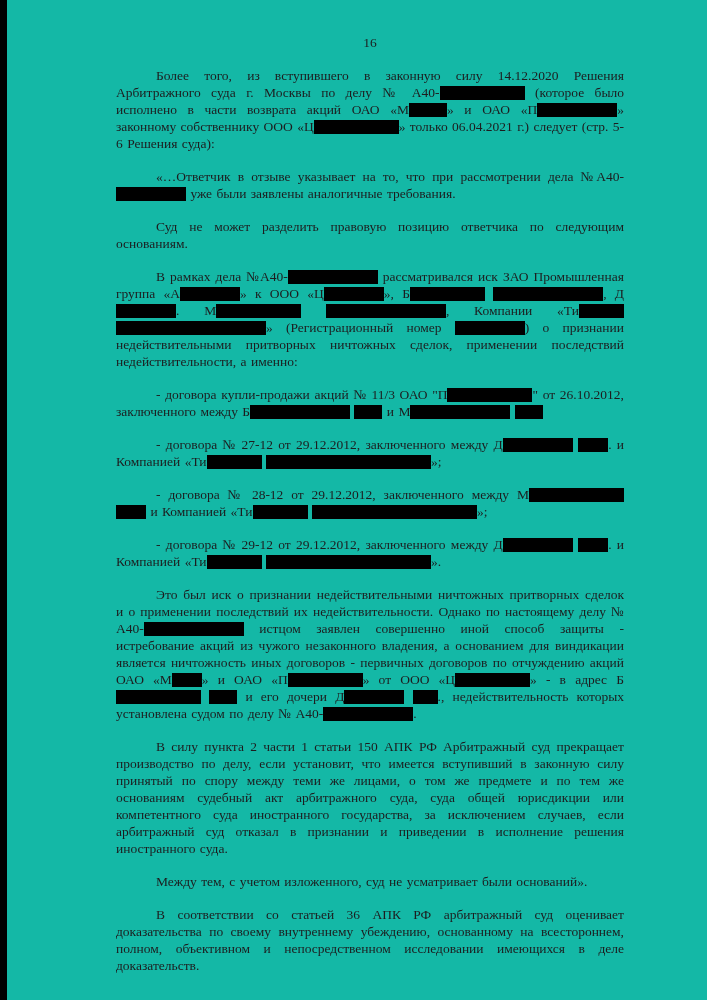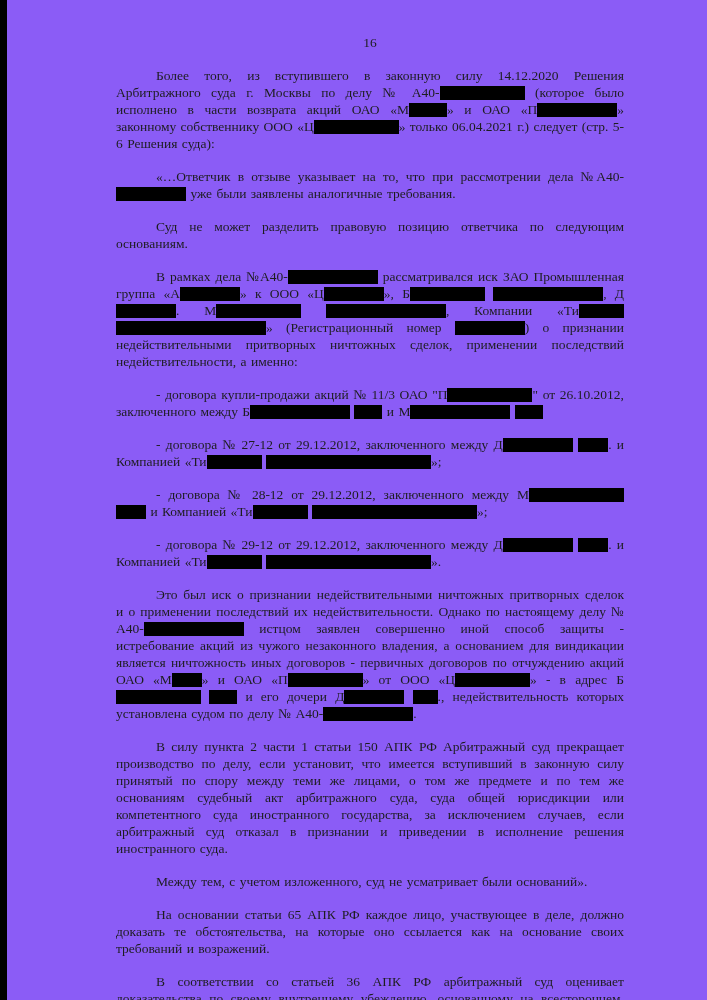--- a/index.html
+++ b/index.html
@@ -4,21 +4,21 @@
 <style>
   html, body {
     margin: 0;
     padding: 0;
     background: #ffffff;
   }
   .page {
     position: relative;
     width: 707px;
     height: 1000px;
-    background: #8b5cf6;
+    background: #14b8a6;
     overflow: hidden;
     font-family: "Liberation Serif", "DejaVu Serif", serif;
   }
   .scan-edge {
     position: absolute;
     left: 0;
     top: 0;
     width: 7px;
     height: 1000px;
     background: #000000;
@@ -63,17 +63,16 @@
         <p class="para">«…Ответчик в отзыве указывает на то, что при рассмотрении дела №А40-<span class="redaction" style="width: 70px; background: rgb(0, 0, 0);"></span> уже были заявлены аналогичные требования.</p>
         <p class="para">Суд не может разделить правовую позицию ответчика по следующим основаниям.</p>
         <p class="para">В рамках дела №А40-<span class="redaction" style="width: 90px; background: rgb(0, 0, 0);"></span> рассматривался иск ЗАО Промышленная группа «А<span class="redaction" style="width: 60px; background: rgb(0, 0, 0);"></span>» к ООО «Ц<span class="redaction" style="width: 60px; background: rgb(0, 0, 0);"></span>», Б<span class="redaction" style="width: 75px; background: rgb(0, 0, 0);"></span> <span class="redaction" style="width: 110px; background: rgb(0, 0, 0);"></span>, Д<span class="redaction" style="width: 60px; background: rgb(0, 0, 0);"></span>. М<span class="redaction" style="width: 85px; background: rgb(0, 0, 0);"></span> <span class="redaction" style="width: 120px; background: rgb(0, 0, 0);"></span>, Компании «Ти<span class="redaction" style="width: 45px; background: rgb(0, 0, 0);"></span> <span class="redaction" style="width: 150px; background: rgb(0, 0, 0);"></span>» (Регистрационный номер <span class="redaction" style="width: 70px; background: rgb(0, 0, 0);"></span>) о признании недействительными притворных ничтожных сделок, применении последствий недействительности, а именно:</p>
         <p class="para">- договора купли-продажи акций № 11/3 ОАО "П<span class="redaction" style="width: 85px; background: rgb(0, 0, 0);"></span>" от 26.10.2012, заключенного между Б<span class="redaction" style="width: 100px; background: rgb(0, 0, 0);"></span> <span class="redaction" style="width: 28px; background: rgb(0, 0, 0);"></span> и М<span class="redaction" style="width: 100px; background: rgb(0, 0, 0);"></span> <span class="redaction" style="width: 28px; background: rgb(0, 0, 0);"></span></p>
         <p class="para">- договора № 27-12 от 29.12.2012, заключенного между Д<span class="redaction" style="width: 70px; background: rgb(0, 0, 0);"></span> <span class="redaction" style="width: 30px; background: rgb(0, 0, 0);"></span>. и Компанией «Ти<span class="redaction" style="width: 55px; background: rgb(0, 0, 0);"></span> <span class="redaction" style="width: 165px; background: rgb(0, 0, 0);"></span>»;</p>
         <p class="para">- договора № 28-12 от 29.12.2012, заключенного между М<span class="redaction" style="width: 95px; background: rgb(0, 0, 0);"></span> <span class="redaction" style="width: 30px; background: rgb(0, 0, 0);"></span> и Компанией «Ти<span class="redaction" style="width: 55px; background: rgb(0, 0, 0);"></span> <span class="redaction" style="width: 165px; background: rgb(0, 0, 0);"></span>»;</p>
         <p class="para">- договора № 29-12 от 29.12.2012, заключенного между Д<span class="redaction" style="width: 70px; background: rgb(0, 0, 0);"></span> <span class="redaction" style="width: 30px; background: rgb(0, 0, 0);"></span>. и Компанией «Ти<span class="redaction" style="width: 55px; background: rgb(0, 0, 0);"></span> <span class="redaction" style="width: 165px; background: rgb(0, 0, 0);"></span>».</p>
         <p class="para">Это был иск  о признании недействительными ничтожных притворных сделок и о применении последствий их недействительности. Однако по настоящему делу № А40-<span class="redaction" style="width: 100px; background: rgb(0, 0, 0);"></span> истцом заявлен совершенно иной способ защиты -  истребование акций из чужого незаконного владения, а основанием для виндикации является ничтожность иных договоров - первичных договоров по отчуждению акций ОАО «М<span class="redaction" style="width: 30px; background: rgb(0, 0, 0);"></span>» и ОАО «П<span class="redaction" style="width: 75px; background: rgb(0, 0, 0);"></span>» от ООО «Ц<span class="redaction" style="width: 75px; background: rgb(0, 0, 0);"></span>» - в адрес Б<span class="redaction" style="width: 85px; background: rgb(0, 0, 0);"></span> <span class="redaction" style="width: 28px; background: rgb(0, 0, 0);"></span> и его дочери Д<span class="redaction" style="width: 60px; background: rgb(0, 0, 0);"></span> <span class="redaction" style="width: 25px; background: rgb(0, 0, 0);"></span>., недействительность которых установлена судом по делу № А40-<span class="redaction" style="width: 90px; background: rgb(0, 0, 0);"></span>.</p>
         <p class="para">В силу пункта 2 части 1 статьи 150 АПК РФ Арбитражный суд прекращает производство по делу, если установит, что имеется вступивший в законную силу принятый по спору между теми же лицами, о том же предмете и по тем же основаниям судебный акт арбитражного суда, суда общей юрисдикции или компетентного суда иностранного государства, за исключением случаев, если арбитражный суд отказал в признании и приведении в исполнение решения иностранного суда.</p>
         <p class="para">Между тем, с учетом изложенного, суд не усматривает были оснований».</p>
-        <p class="para">На основании статьи 65 АПК РФ каждое лицо, участвующее в деле, должно доказать те обстоятельства, на которые оно ссылается как на основание своих требований и возражений.</p>
         <p class="para">В соответствии со статьей 36 АПК РФ арбитражный суд оценивает доказательства по своему внутреннему убеждению, основанному на всестороннем, полном, объективном и непосредственном исследовании имеющихся в деле доказательств.</p>
       </div>
   </div>
 </div>
 
 </body></html>

